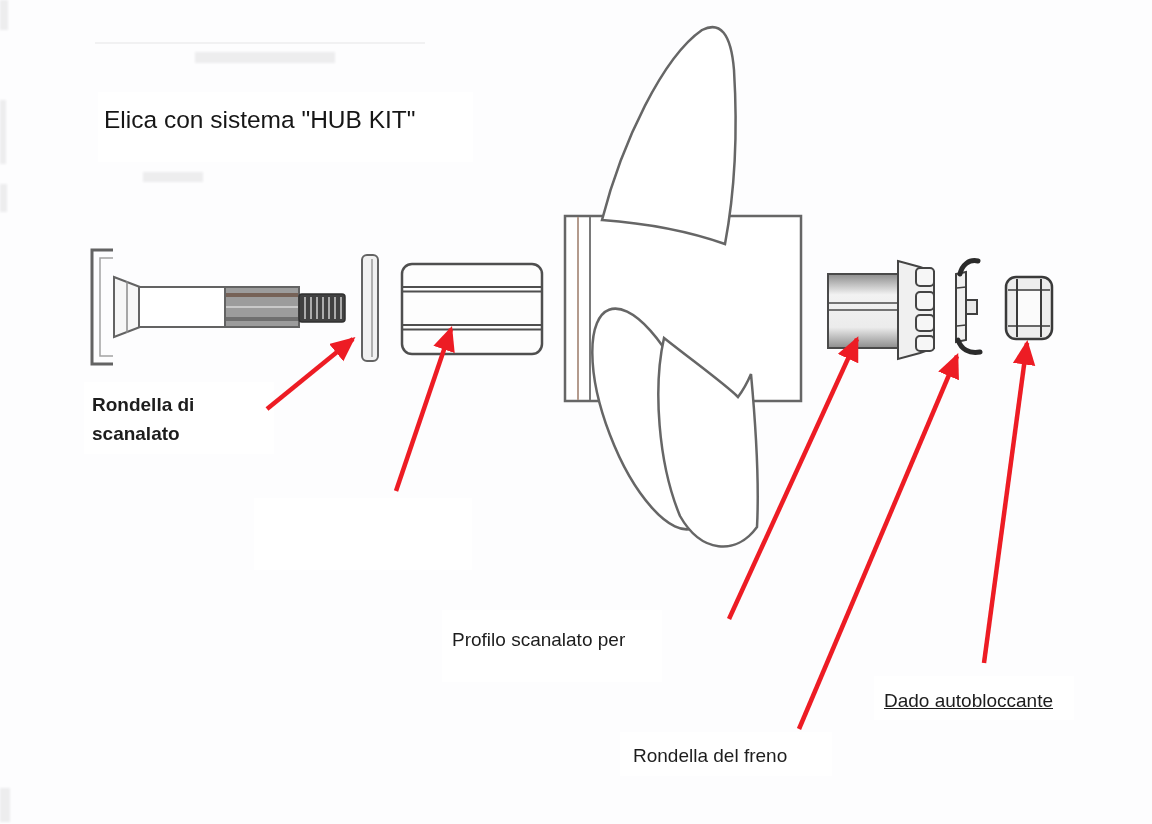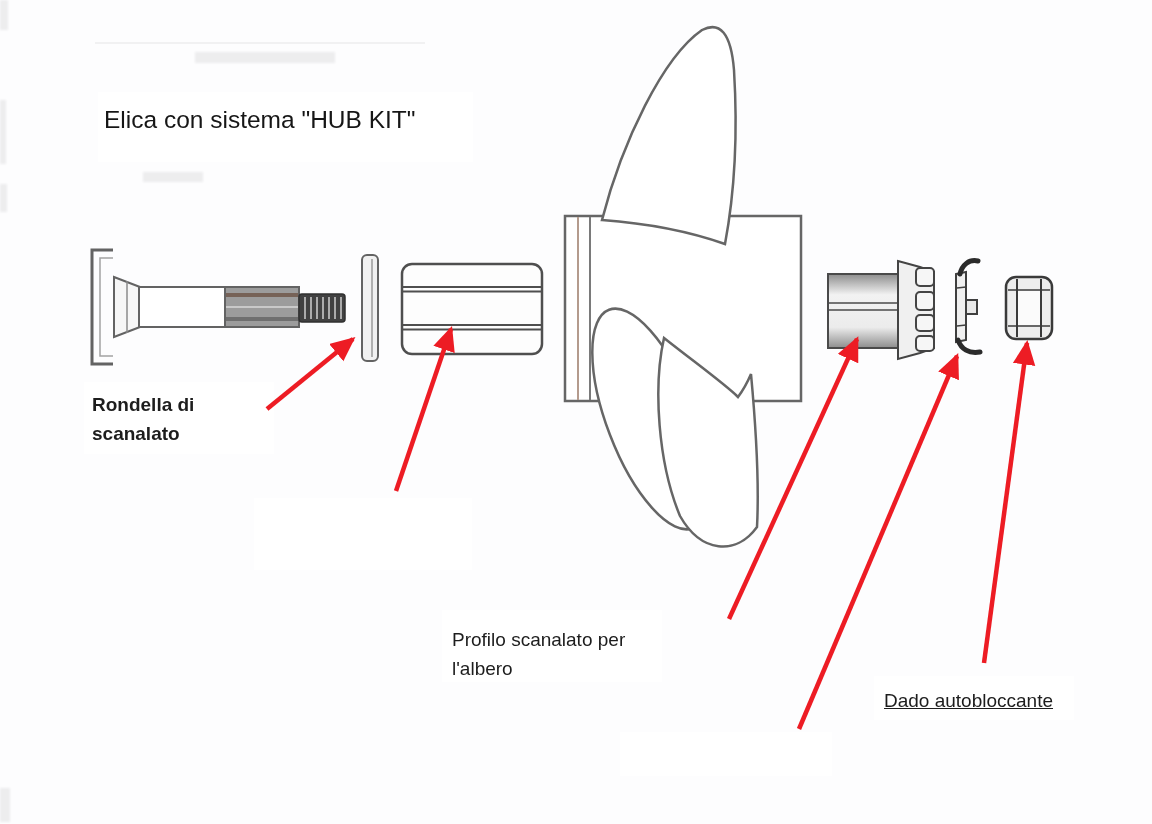--- a/index.html
+++ b/index.html
@@ -149,21 +149,23 @@
   <div class="page-title">Elica con sistema "HUB KIT"</div>
 
   <div class="callout" style="left:92px;top:390px;font-weight:bold;">
     <div>Rondella di</div>
     <div>scanalato</div>
   </div>
 
 
   <div class="callout" style="left:452px;top:593px;margin-top:32px;">
     <div>Profilo scanalato per</div>
-    <div>l'albero</div>
   </div>
 
   <div class="callout" style="left:884px;top:686px;text-decoration:underline;">
     <div>Dado autobloccante</div>
   </div>
 
+  <div class="callout" style="left:633px;top:741px;">
+    <div>Rondella del freno</div>
+  </div>
 
 </div>
 
 </body></html>

